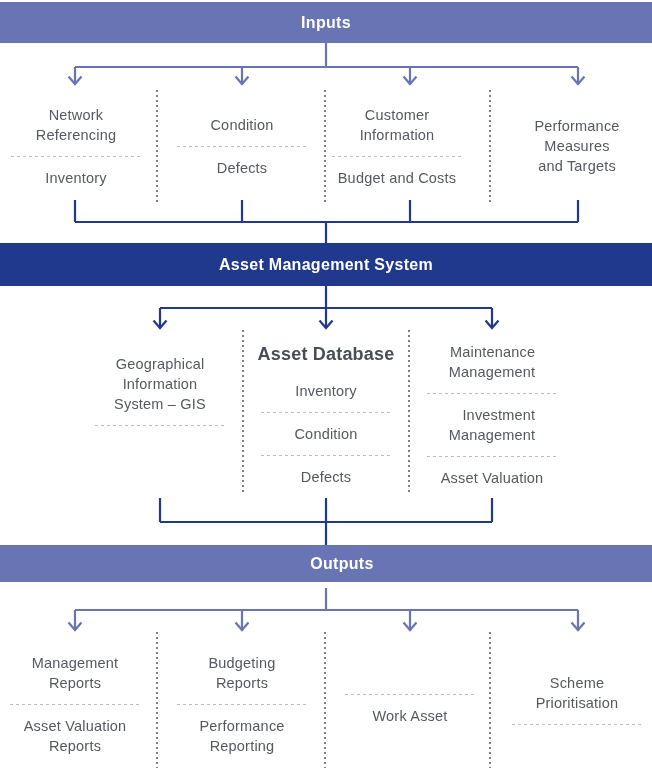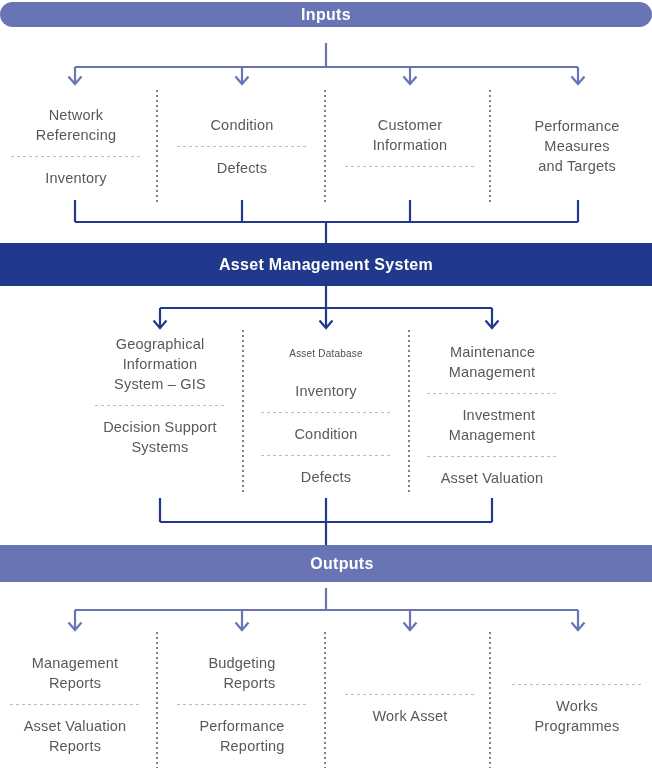--- a/index.html
+++ b/index.html
@@ -25,38 +25,38 @@
   .stroke-navy path{stroke:var(--navy);}
   .col{
     position:absolute; display:flex; flex-direction:column;
     align-items:center; justify-content:center; text-align:center;
   }
   .item{
     color:var(--text); font-size:14.5px; line-height:20px; letter-spacing:.2px;
     white-space:pre-line;
   }
   .col-title{
-    color:var(--title_text); font-size:10px; line-height:20px; font-weight:normal;
+    color:var(--title_text); font-size:18px; line-height:20px; font-weight:bold;
     letter-spacing:.2px; margin-bottom:17px;
   }
   .sep{
     width:130px; height:1px; margin:11px auto;
     background:repeating-linear-gradient(90deg, var(--separator) 0 3px, transparent 3px 6px);
   }
   .vdot{
     position:absolute; width:2px;
     background:repeating-linear-gradient(to bottom, var(--divider) 0 2px, transparent 2px 5px);
   }
 </style>
 </head>
 <body>
 
 <div class="diagram">
 
-  <div class="bar bar-purple" style="top:2px;height:25px;border-radius:18px;">
+  <div class="bar bar-purple" style="top:2px;height:41px;">
     <span>Inputs</span>
   </div>
 
   <svg class="connector stroke-purple" style="left:0;top:43px;" width="652" height="50" viewBox="0 0 652 50">
     <path d="M326 0 V24 M75 24 H578 M75 24 V41 M242 24 V41 M410 24 V41 M578 24 V41"></path>
     <path d="M68.5 33.5 L75 41 L81.5 33.5 M235.5 33.5 L242 41 L248.5 33.5 M403.5 33.5 L410 41 L416.5 33.5 M571.5 33.5 L578 41 L584.5 33.5"></path>
   </svg>
 
   <div class="vdot" style="left:156px;top:90px;height:114px;"></div>
   <div class="vdot" style="left:324px;top:90px;height:114px;"></div>
@@ -66,24 +66,25 @@
     <div class="item">Network
 Referencing</div>
     <div class="sep"></div>
     <div class="item">Inventory</div>
   </div>
   <div class="col" style="left:167px;top:92px;width:150px;height:108px;">
     <div class="item">Condition</div>
     <div class="sep"></div>
     <div class="item">Defects</div>
   </div>
-  <div class="col" style="left:335px;top:92px;width:150px;height:108px;">
+  <div class="col" style="left:322px;top:92px;width:150px;height:108px;">
     <div class="item">Customer
 Information</div>
     <div class="sep"></div>
+    <div class="item">Budget and Costs</div>
   </div>
   <div class="col" style="left:502px;top:92px;width:150px;height:108px;">
     <div class="item">Performance
 Measures
 and Targets</div>
   </div>
 
   <svg class="connector stroke-navy" style="left:0;top:198px;" width="652" height="46" viewBox="0 0 652 46">
     <path d="M75 2 V24 M242 2 V24 M410 2 V24 M578 2 V24 M75 24 H578 M326 24 V46"></path>
   </svg>
@@ -98,22 +99,20 @@
   </svg>
 
   <div class="vdot" style="left:242px;top:330px;height:164px;"></div>
   <div class="vdot" style="left:408px;top:330px;height:164px;"></div>
 
   <div class="col" style="left:80px;top:316px;width:160px;height:158px;">
     <div class="item">Geographical
 Information
 System – GIS</div>
     <div class="sep"></div>
-    <div class="item">Decision Support
-Systems</div>
   </div>
   <div class="col" style="left:246px;top:336px;width:160px;height:158px;">
     <div class="col-title">Asset Database</div>
     <div class="item">Inventory</div>
     <div class="sep"></div>
     <div class="item">Condition</div>
     <div class="sep"></div>
     <div class="item">Defects</div>
   </div>
   <div class="col" style="left:412px;top:336px;width:160px;height:158px;text-align:right;">
@@ -143,30 +142,30 @@
   <div class="vdot" style="left:324px;top:632px;height:136px;"></div>
   <div class="vdot" style="left:489px;top:632px;height:136px;"></div>
 
   <div class="col" style="left:0;top:642px;width:150px;height:124px;">
     <div class="item">Management
 Reports</div>
     <div class="sep"></div>
     <div class="item">Asset Valuation
 Reports</div>
   </div>
-  <div class="col" style="left:167px;top:642px;width:150px;height:124px;text-align:right;">
+  <div class="col" style="left:167px;top:642px;width:150px;height:124px;">
     <div class="item">Budgeting
 Reports</div>
     <div class="sep"></div>
     <div class="item">Performance
 Reporting</div>
   </div>
   <div class="col" style="left:335px;top:642px;width:150px;height:124px;">
     <div class="sep"></div>
     <div class="item">Work Asset</div>
   </div>
   <div class="col" style="left:502px;top:642px;width:150px;height:124px;">
+    <div class="item">Scheme
+Prioritisation</div>
     <div class="sep"></div>
-    <div class="item">Works
-Programmes</div>
   </div>
 
 </div>
 
 </body></html>

